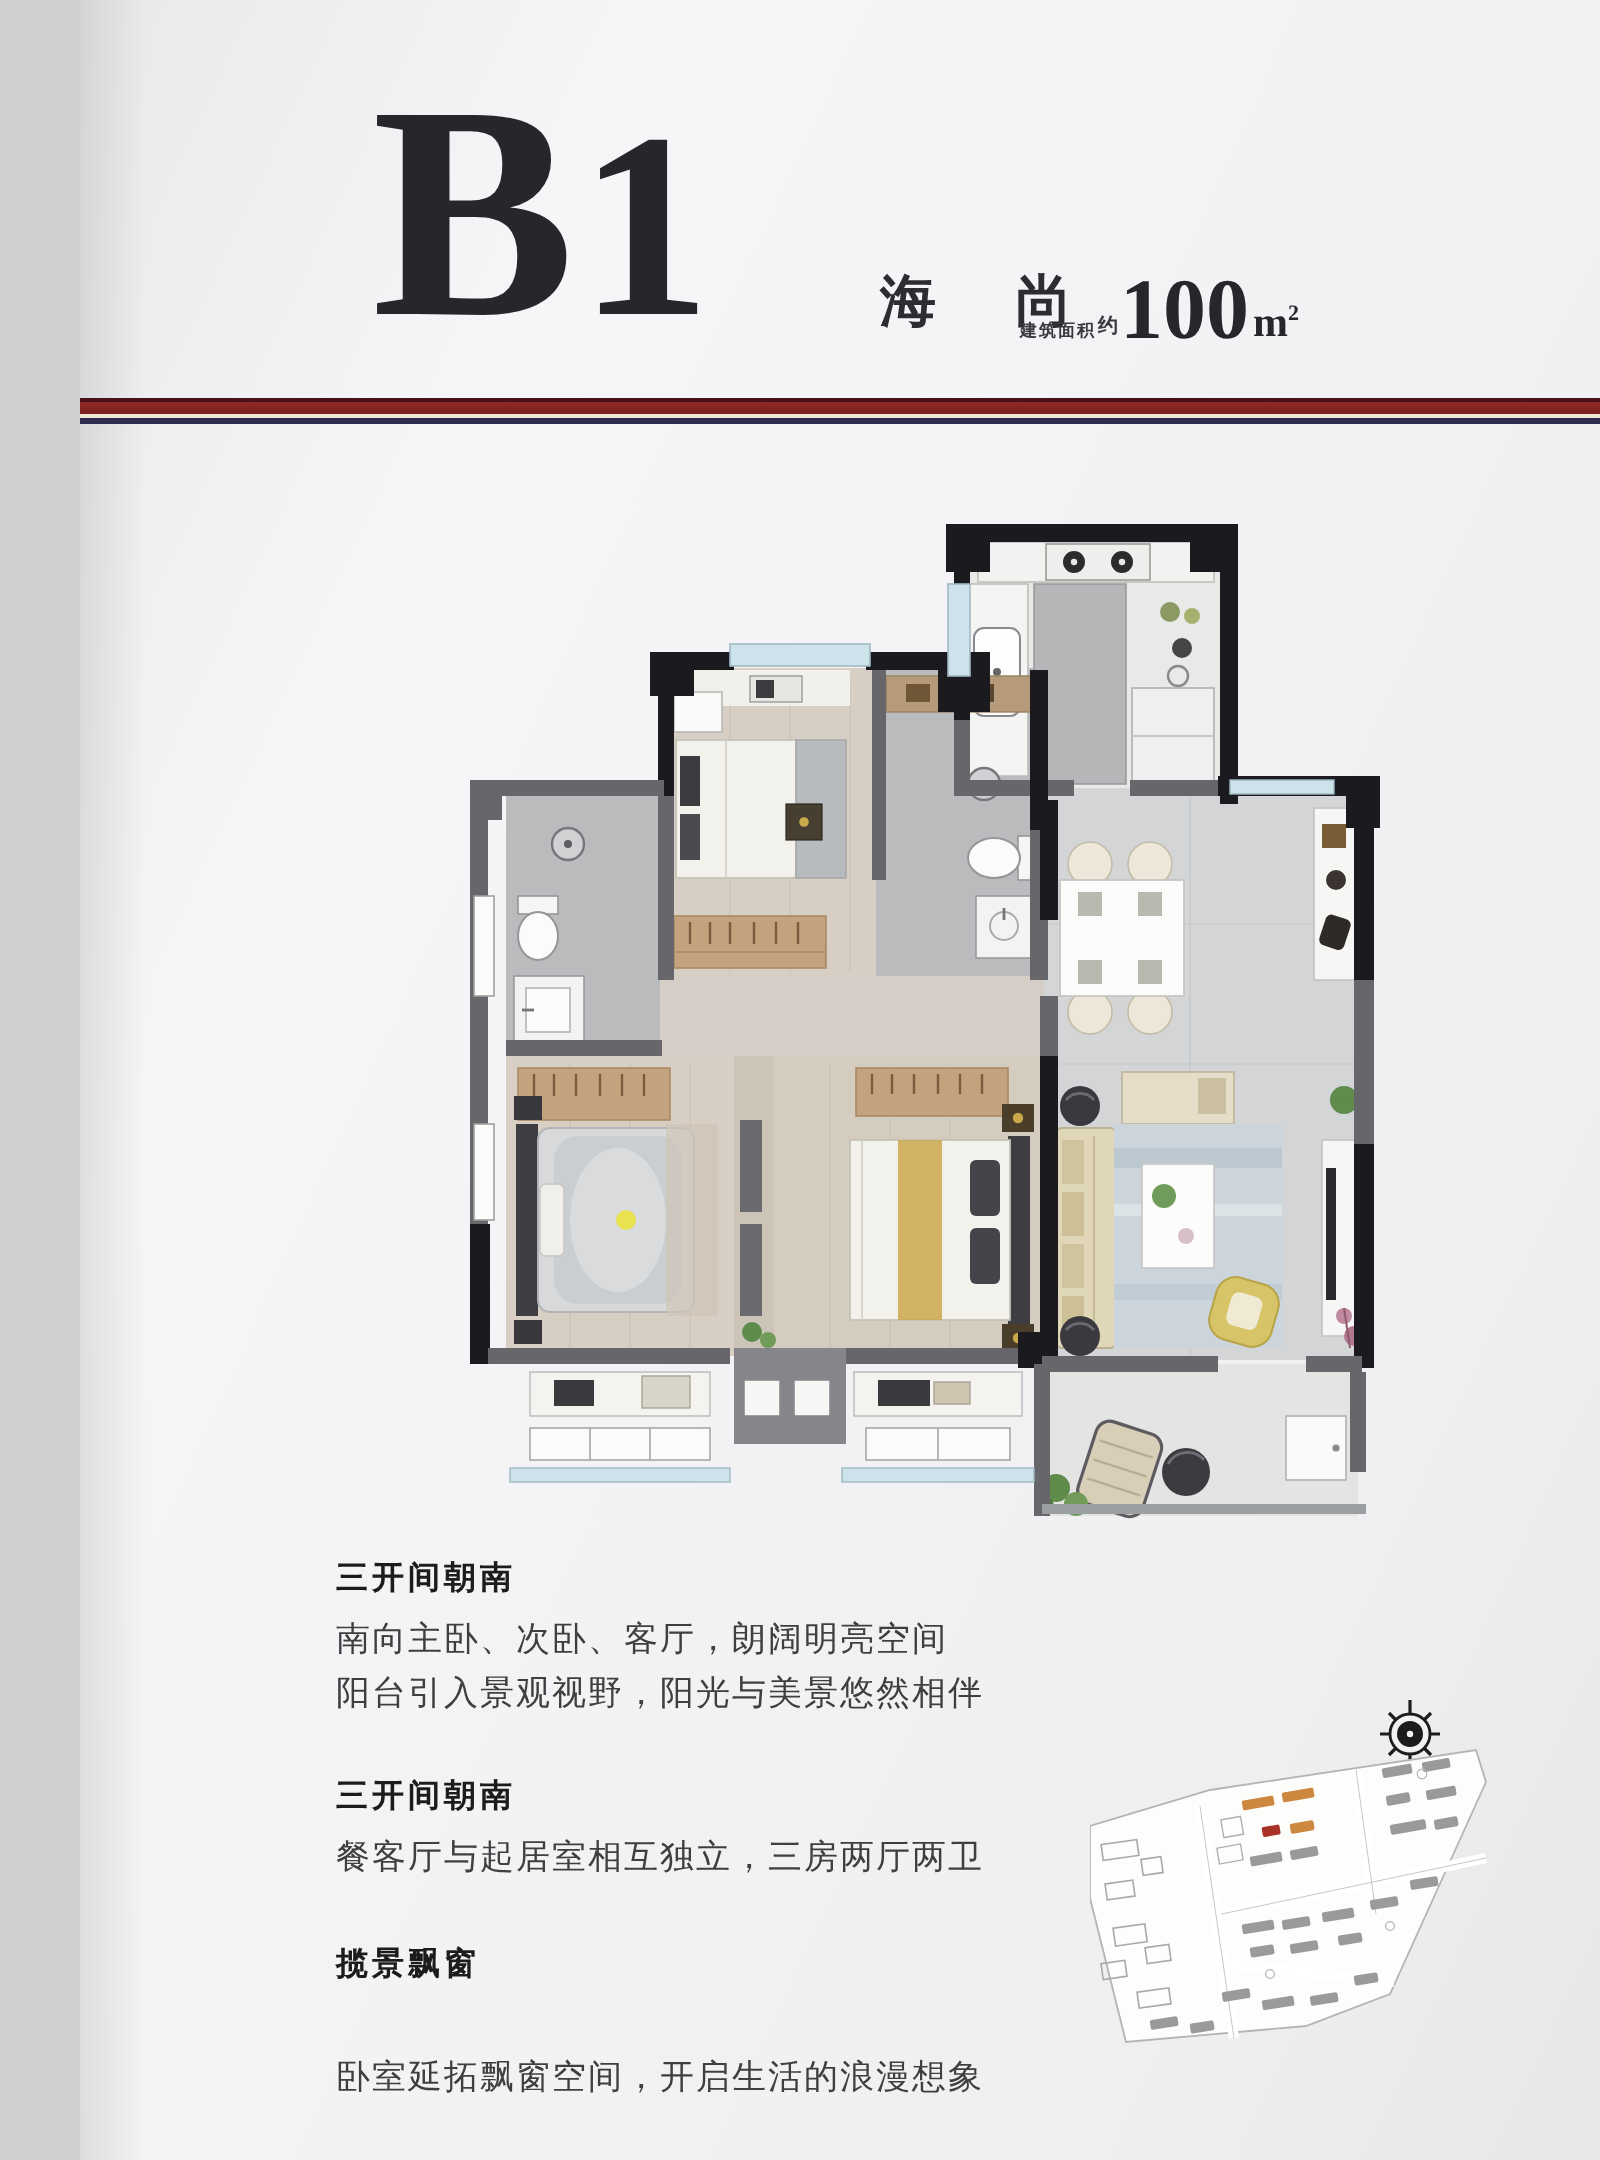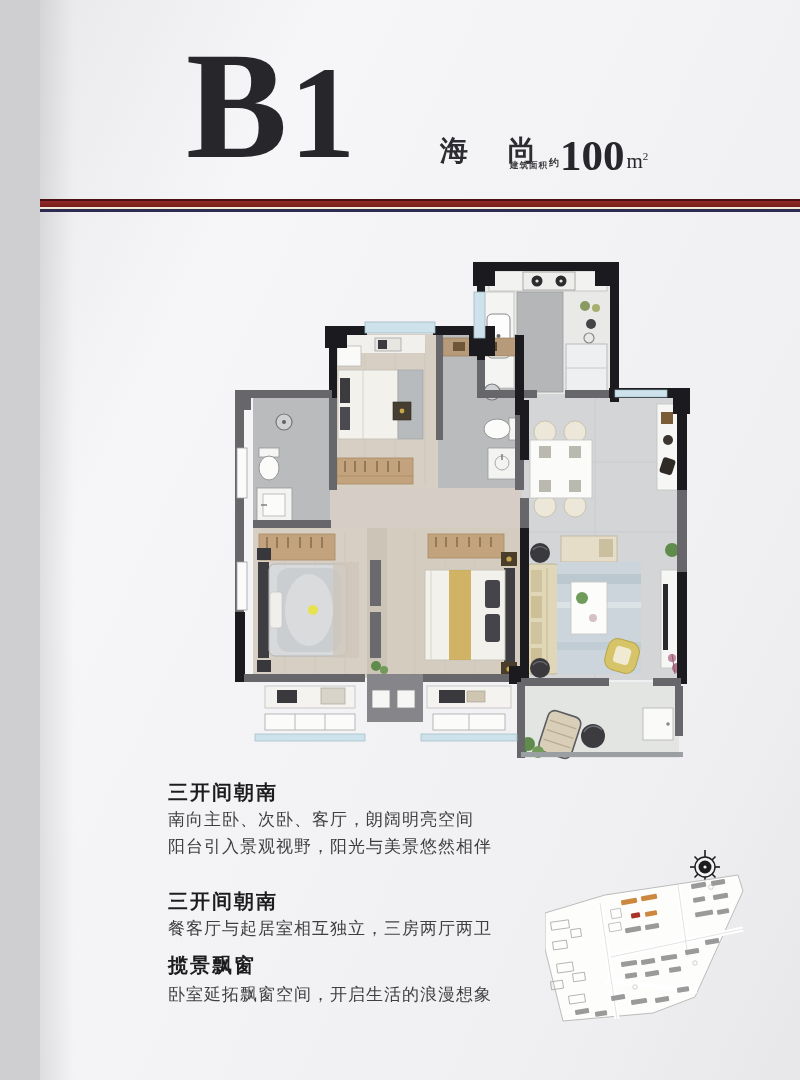--- a/index.html
+++ b/index.html
@@ -13,30 +13,30 @@
   .edge.right{right:0;background:linear-gradient(270deg,rgba(120,120,125,.22),rgba(120,120,125,0));}
   .hdr-b1{position:absolute;left:146px;top:30px;font-family:"Liberation Serif","DejaVu Serif",serif;color:#26262b;line-height:1;letter-spacing:2px;}
   .hdr-b1 .b{font-size:152px;font-weight:700;}
   .hdr-b1 .one{font-size:132px;font-weight:700;}
   .hdr-huxing{position:absolute;left:300px;top:126px;font-size:37px;font-weight:700;color:#2a2a2f;letter-spacing:4px;}
   .hdr-brand{position:absolute;left:400px;top:132px;font-size:28px;font-weight:600;color:#2c2c31;letter-spacing:16px;text-align:center;}
   .hdr-area{position:absolute;left:470px;top:136px;display:flex;align-items:flex-end;}
   .area-small{display:flex;font-size:8.5px;line-height:9px;color:#3a3a3e;font-weight:700;margin-bottom:6px;letter-spacing:1px;}
   .area-approx{font-size:10px;color:#3a3a3e;margin:0 1px 6px 1px;font-weight:700;}
   .area-num{font-family:"Liberation Serif","DejaVu Serif",serif;font-size:43px;line-height:40px;font-weight:700;color:#26262b;}
-  .area-unit{font-family:"Liberation Serif","DejaVu Serif",serif;font-size:21px;color:#26262b;margin:0 0 2px 2px;font-weight:400;}
+  .area-unit{font-family:"Liberation Serif","DejaVu Serif",serif;font-size:21px;color:#26262b;margin:0 0 2px 2px;font-weight:700;}
   .area-unit sup{font-size:11px;}
   .hdr-spec{position:absolute;left:578px;top:136px;font-size:24px;font-weight:600;color:#2c2c31;letter-spacing:3px;}
   .divider{position:absolute;left:0;top:199px;width:800px;}
   .divider .d1{height:2px;background:#4a1016;}
   .divider .d2{height:6px;}
   .divider .d3{height:2px;background:#efe9da;}
   .divider .d4{height:3px;}
   .plan{position:absolute;left:185px;top:262px;width:465px;height:510px;}
-  .sec-h{position:absolute;left:128px;font-size:20px;font-weight:700;color:#1c1c1e;letter-spacing:2px;}
+  .sec-h{position:absolute;left:128px;font-size:16px;font-weight:700;color:#1c1c1e;letter-spacing:2px;}
   .sec-p{position:absolute;left:128px;font-size:17px;color:#3f3f42;letter-spacing:1px;line-height:27px;}
   .siteplan{position:absolute;left:505px;top:866px;width:205px;height:162px;}
   .compass{position:absolute;left:648px;top:848px;width:34px;height:38px;}
 </style>
 </head>
 <body>
 
 <div class="page">
   <div class="edge left"></div>
   <div class="edge right"></div>
@@ -376,22 +376,22 @@
     </g>
   </svg>
 
   <div class="sec-h" style="top:779px">三开间朝南</div>
   <div class="sec-p" style="top:806px">南向主卧、次卧、客厅，朗阔明亮空间</div>
   <div class="sec-p" style="top:833px">阳台引入景观视野，阳光与美景悠然相伴</div>
 
   <div class="sec-h" style="top:888px">三开间朝南</div>
   <div class="sec-p" style="top:915px">餐客厅与起居室相互独立，三房两厅两卫</div>
 
-  <div class="sec-h" style="top:952px">揽景飘窗</div>
-  <div class="sec-p" style="top:981px">卧室延拓飘窗空间，开启生活的浪漫想象</div>
+  <div class="sec-h" style="top:972px">揽景飘窗</div>
+  <div class="sec-p" style="top:1025px">卧室延拓飘窗空间，开启生活的浪漫想象</div>
 
   <svg class="compass" viewBox="0 0 34 38">
     <g stroke="#1c1c1e" stroke-width="1.6">
       <line x1="17" y1="2" x2="17" y2="36"></line>
       <line x1="2" y1="19" x2="32" y2="19"></line>
       <line x1="6.5" y1="8.5" x2="27.5" y2="29.5"></line>
       <line x1="27.5" y1="8.5" x2="6.5" y2="29.5"></line>
     </g>
     <circle cx="17" cy="19" r="10" fill="#f2f2f4" stroke="#1c1c1e" stroke-width="1.4"></circle>
     <circle cx="17" cy="19" r="6.5" fill="#1c1c1e"></circle>

